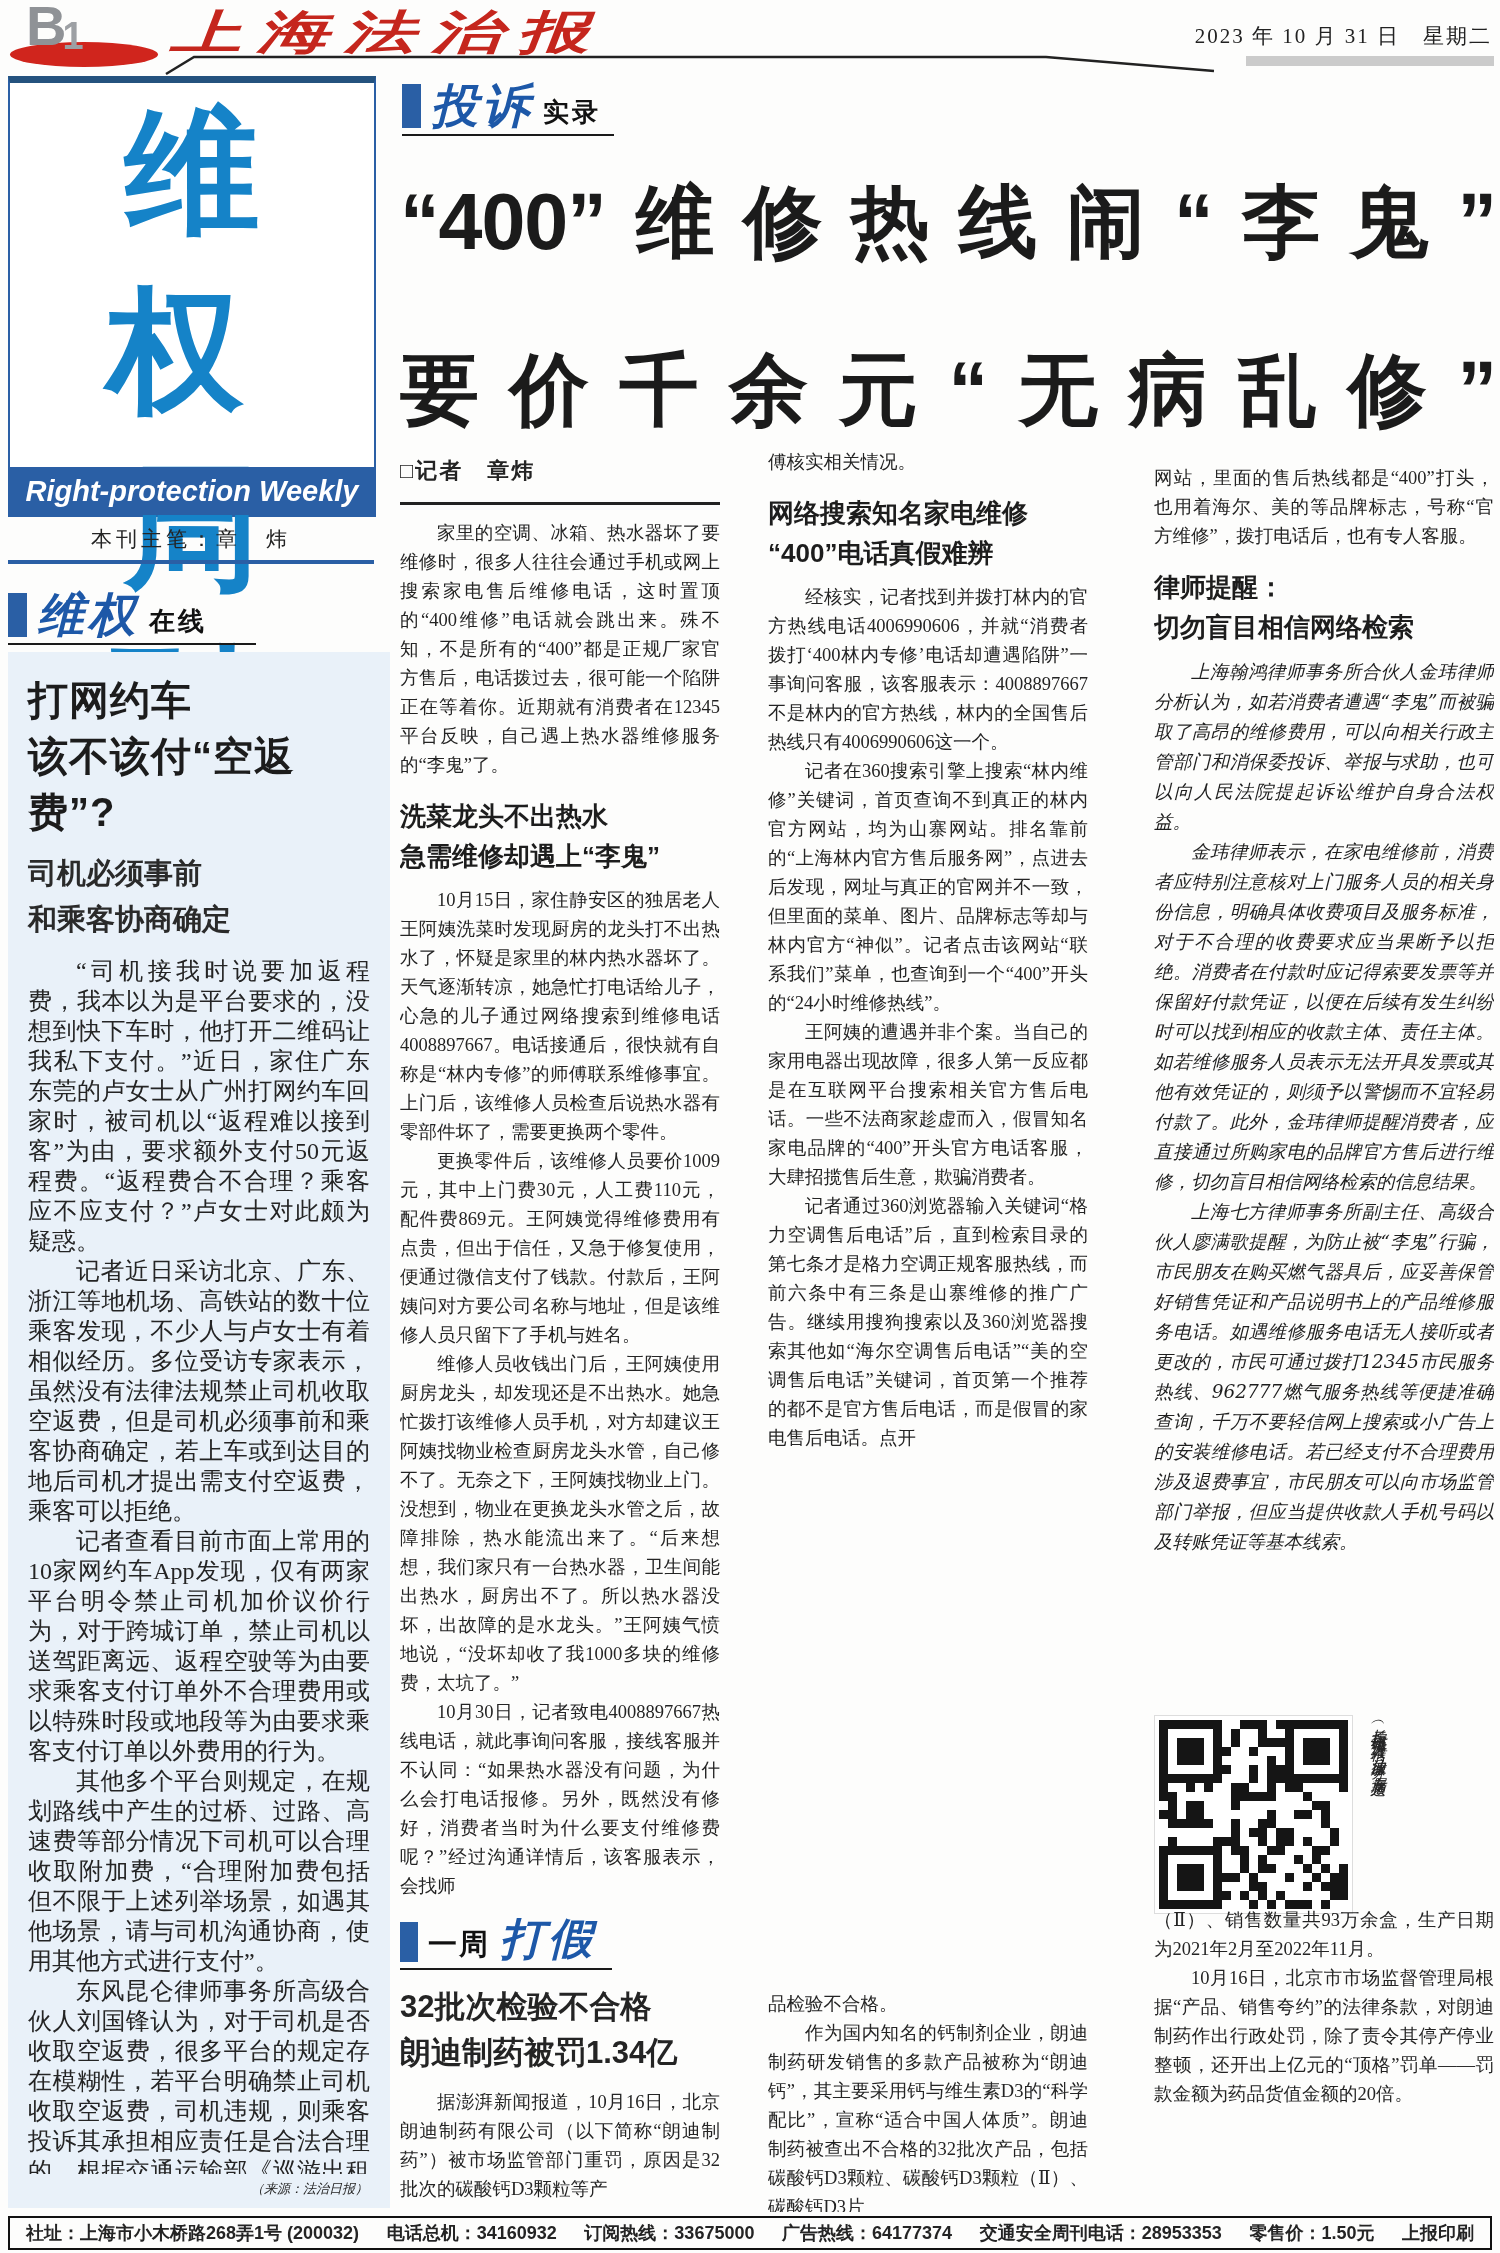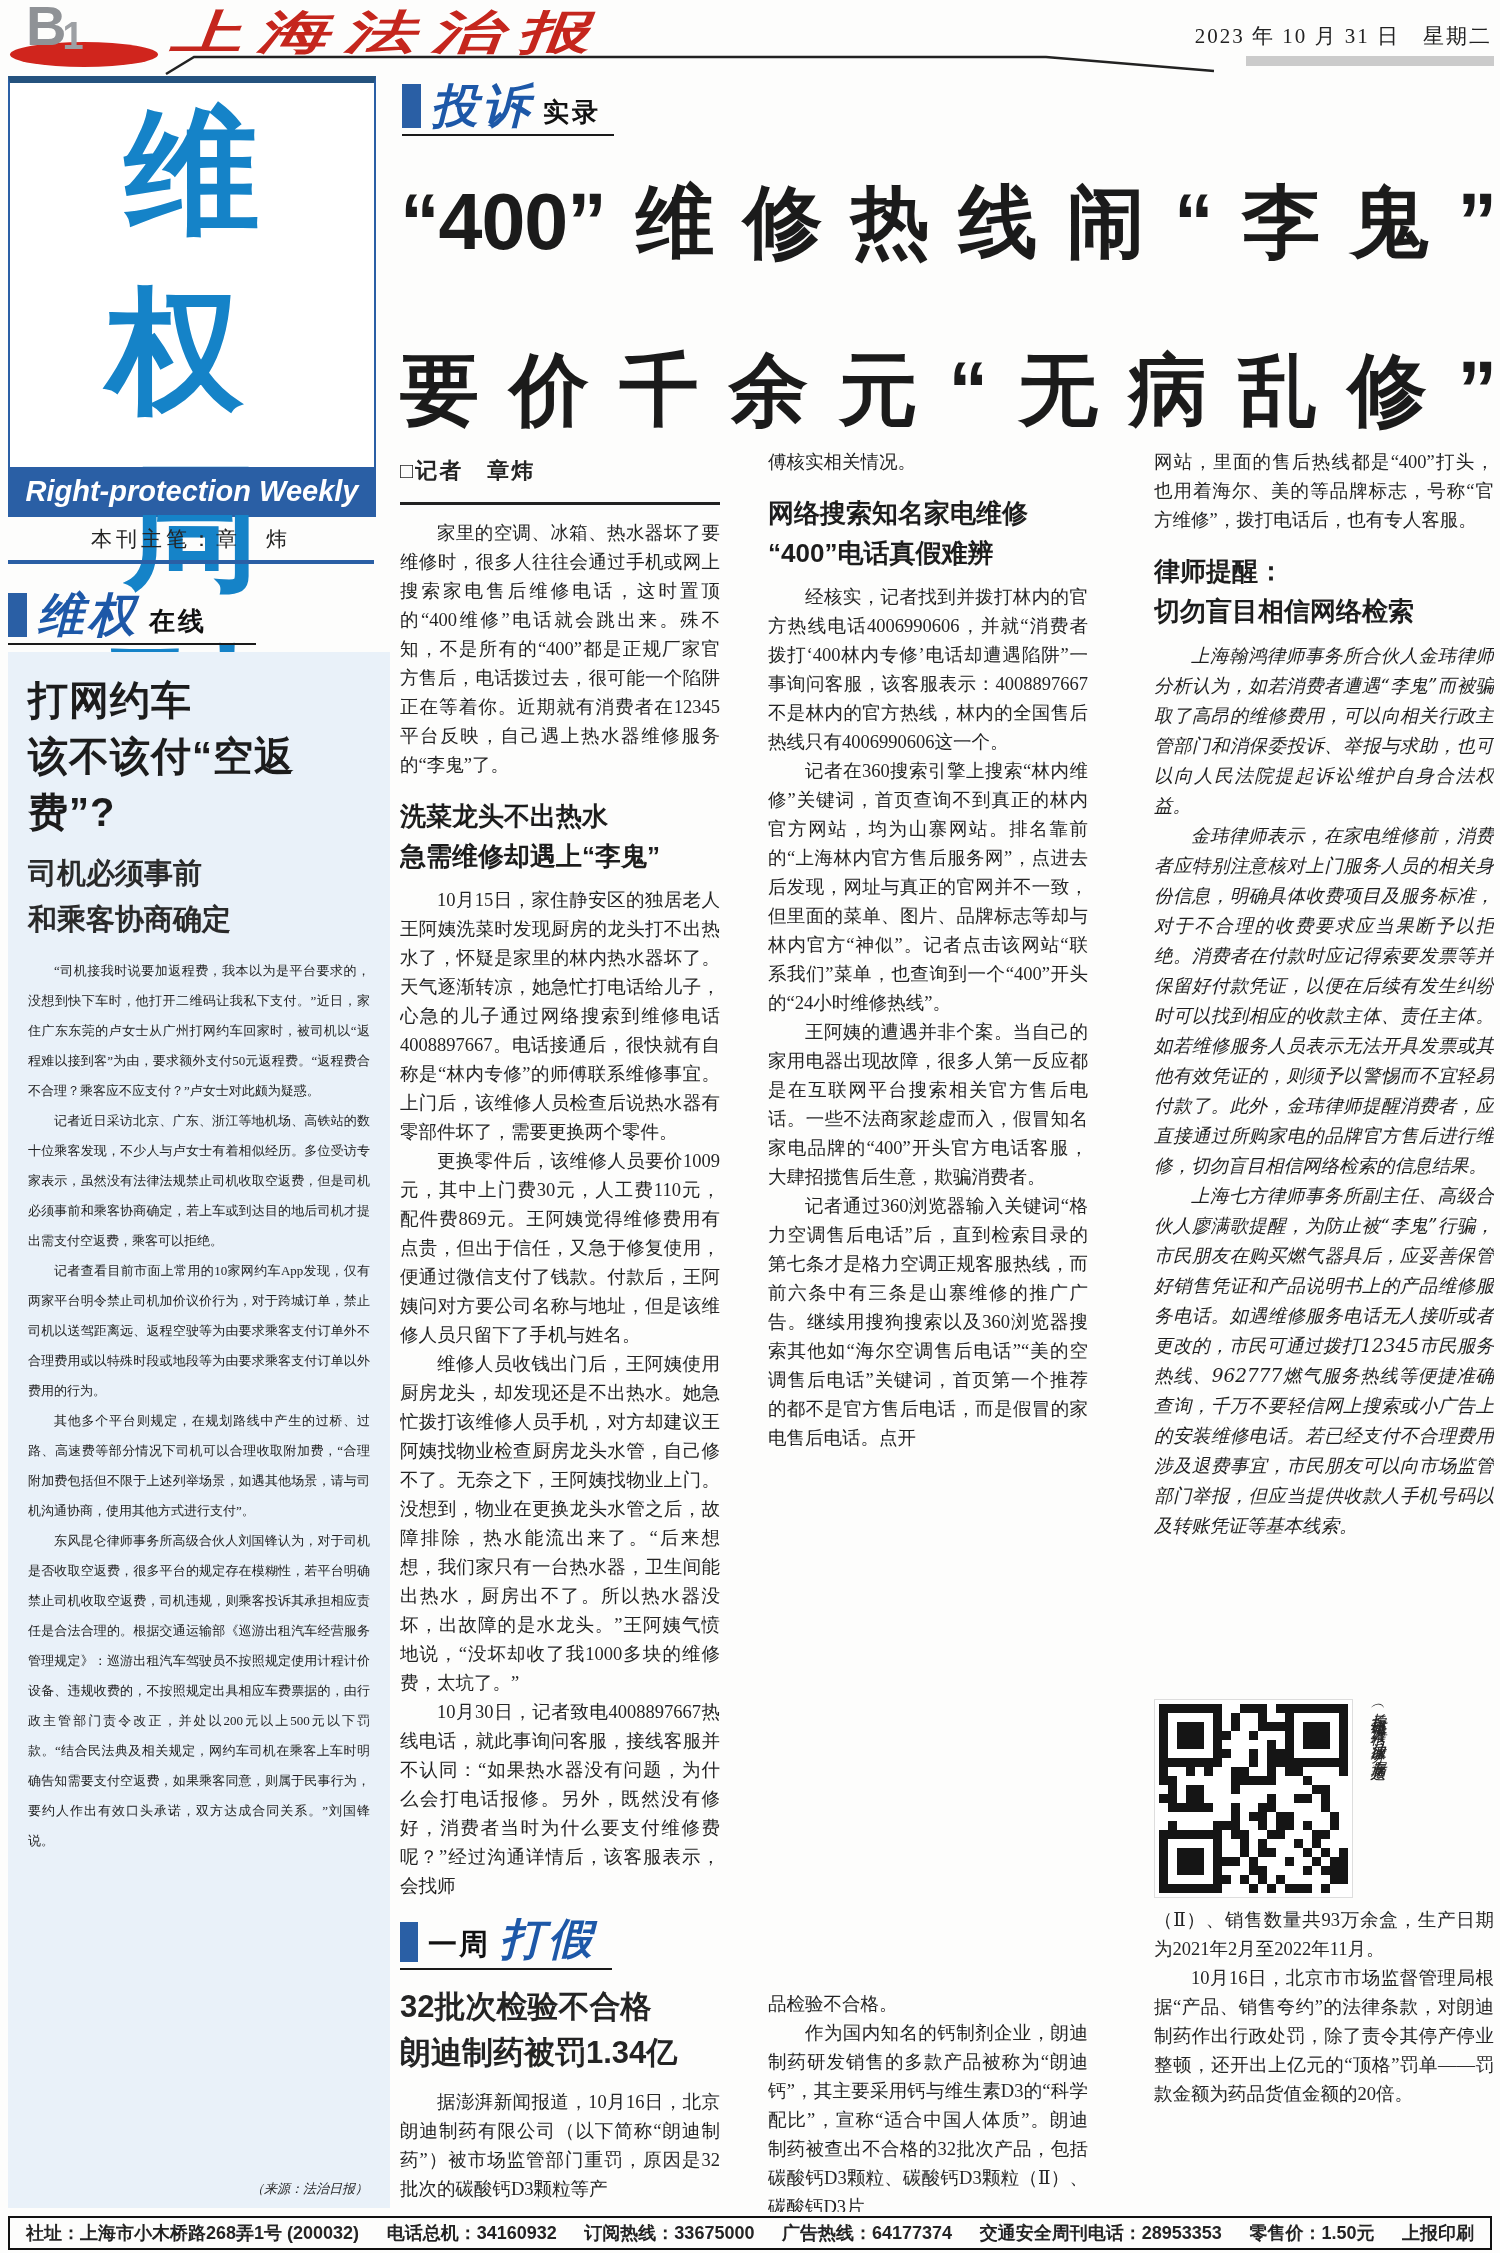--- a/index.html
+++ b/index.html
@@ -40,21 +40,21 @@
                padding:20px 20px 10px;box-sizing:border-box;display:flex;flex-direction:column;}
   .sb-headline{font-size:40px;line-height:56px;font-weight:900;color:#1c1c1c;letter-spacing:1px;}
   .sb-subhead{font-size:29px;line-height:46px;font-weight:600;color:#2a2a2a;margin-top:10px;}
   #sidebar-body{flex:1;overflow:hidden;margin-top:14px;}
   #sidebar-source{text-align:right;font-size:13px;padding:6px 2px 0;}
 
   
   .colbox{position:absolute;overflow:hidden;text-align:justify;}
   .bk-p,.bk-cont{font-size:18.5px;line-height:29px;margin:0;}
   .bk-p{text-indent:2em;}
-  #sidebar-body .bk-p{font-size:13px;line-height:30px;}
+  #sidebar-body .bk-p{font-size:24px;line-height:30px;}
   .bk-sub{font-family:"Liberation Sans","DejaVu Sans",sans-serif;font-weight:800;font-size:26px;line-height:40px;
           color:#1d1d1d;margin:16px 0 10px;text-align:left;}
   .bk-kai{font-family:"DejaVu Serif",serif;font-style:italic;font-size:18.5px;line-height:30px;text-indent:2em;color:#1e1e1e;}
 
   
   #main-headline{position:absolute;left:400px;top:138px;width:1096px;}
   .mh-line{font-family:"Liberation Sans","DejaVu Sans",sans-serif;font-weight:900;font-size:79px;line-height:168px;
            color:#1b1b1b;white-space:nowrap;text-align:justify;text-align-last:justify;letter-spacing:-1px;}
   #byline{font-family:"Liberation Sans","DejaVu Sans",sans-serif;font-size:22px;font-weight:600;letter-spacing:2px;
           border-bottom:3px solid #222;padding:8px 0 16px;margin-bottom:14px;}
@@ -148,21 +148,21 @@
       <div class="bk-cont">傅核实相关情况。</div>
       <div class="bk-sub">
         <div>网络搜索知名家电维修</div>
         <div>“400”电话真假难辨</div>
       </div>
       <div class="bk-p">经核实，记者找到并拨打林内的官方热线电话4006990606，并就“消费者拨打‘400林内专修’电话却遭遇陷阱”一事询问客服，该客服表示：4008897667不是林内的官方热线，林内的全国售后热线只有4006990606这一个。</div>
       <div class="bk-p">记者在360搜索引擎上搜索“林内维修”关键词，首页查询不到真正的林内官方网站，均为山寨网站。排名靠前的“上海林内官方售后服务网”，点进去后发现，网址与真正的官网并不一致，但里面的菜单、图片、品牌标志等却与林内官方“神似”。记者点击该网站“联系我们”菜单，也查询到一个“400”开头的“24小时维修热线”。</div>
       <div class="bk-p">王阿姨的遭遇并非个案。当自己的家用电器出现故障，很多人第一反应都是在互联网平台搜索相关官方售后电话。一些不法商家趁虚而入，假冒知名家电品牌的“400”开头官方电话客服，大肆招揽售后生意，欺骗消费者。</div>
       <div class="bk-p">记者通过360浏览器输入关键词“格力空调售后电话”后，直到检索目录的第七条才是格力空调正规客服热线，而前六条中有三条是山寨维修的推广广告。继续用搜狗搜索以及360浏览器搜索其他如“海尔空调售后电话”“美的空调售后电话”关键词，首页第一个推荐的都不是官方售后电话，而是假冒的家电售后电话。点开</div>
     </div>
-  <div id="col3" class="colbox" style="left:1154px;top:448px;width:340px;height:1450px;">
+  <div id="col3" class="colbox" style="left:1154px;top:464px;width:340px;height:1450px;">
     <div id="col3-text">
         <div class="bk-cont">网站，里面的售后热线都是“400”打头，也用着海尔、美的等品牌标志，号称“官方维修”，拨打电话后，也有专人客服。</div>
         <div class="bk-sub">
           <div>律师提醒：</div>
           <div>切勿盲目相信网络检索</div>
         </div>
         <div class="bk-kai">上海翰鸿律师事务所合伙人金玮律师分析认为，如若消费者遭遇“李鬼”而被骗取了高昂的维修费用，可以向相关行政主管部门和消保委投诉、举报与求助，也可以向人民法院提起诉讼维护自身合法权益。</div>
         <div class="bk-kai">金玮律师表示，在家电维修前，消费者应特别注意核对上门服务人员的相关身份信息，明确具体收费项目及服务标准，对于不合理的收费要求应当果断予以拒绝。消费者在付款时应记得索要发票等并保留好付款凭证，以便在后续有发生纠纷时可以找到相应的收款主体、责任主体。如若维修服务人员表示无法开具发票或其他有效凭证的，则须予以警惕而不宜轻易付款了。此外，金玮律师提醒消费者，应直接通过所购家电的品牌官方售后进行维修，切勿盲目相信网络检索的信息结果。</div>
         <div class="bk-kai">上海七方律师事务所副主任、高级合伙人廖满歌提醒，为防止被“李鬼”行骗，市民朋友在购买燃气器具后，应妥善保管好销售凭证和产品说明书上的产品维修服务电话。如遇维修服务电话无人接听或者更改的，市民可通过拨打12345市民服务热线、962777燃气服务热线等便捷准确查询，千万不要轻信网上搜索或小广告上的安装维修电话。若已经支付不合理费用涉及退费事宜，市民朋友可以向市场监管部门举报，但应当提供收款人手机号码以及转账凭证等基本线索。</div>
       </div>

